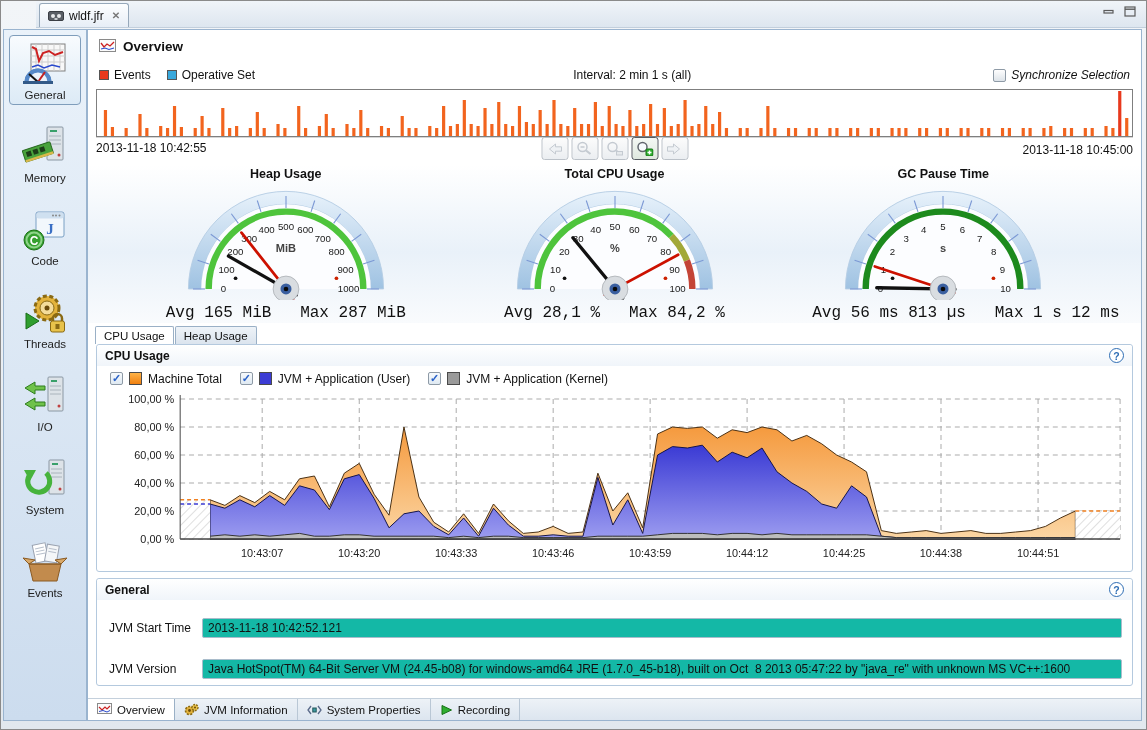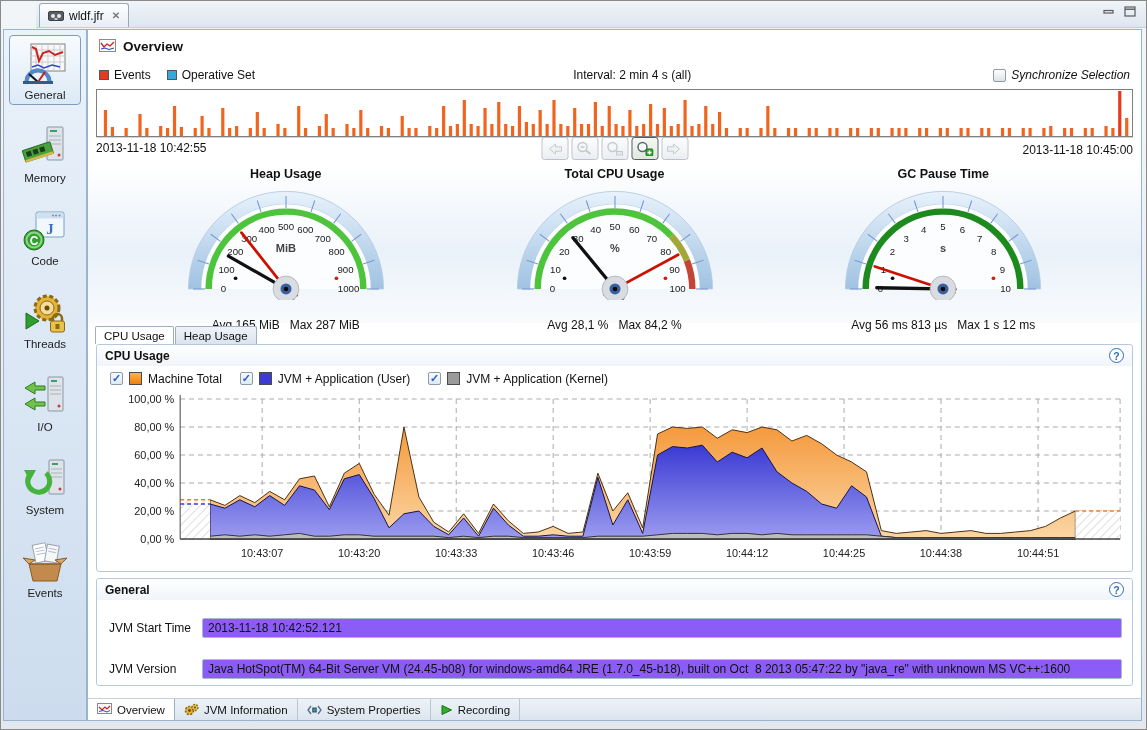--- a/index.html
+++ b/index.html
@@ -35,38 +35,38 @@
 .dstart {position:absolute; left:0; top:4px;}
 .dend {position:absolute; right:0; top:6px;}
 .nav {position:absolute; left:50%; transform:translateX(-50%); top:0; display:flex; gap:3px;}
 .navbtn {width:27px; height:23px; border:1px solid #bcc2c9; border-radius:3px; background:linear-gradient(#fcfcfc,#ebeef1); display:flex; align-items:center; justify-content:center; padding:0; cursor:pointer;}
 .navbtn.active {border:1px solid #565b62; background:linear-gradient(#f4f8f4,#dfe8df);}
 
 .gaugesrow {height:158px; display:flex; justify-content:space-evenly; align-items:flex-start; background:linear-gradient(#ffffff,#e9f1f9 55%,#f9fbfd); padding-top:2px;}
 .gauge {width:262px; text-align:center;}
 .gtitle {font-weight:bold; font-size:12.5px; height:17px;}
 .gsvg {width:240px; height:116px; display:block; margin:0 auto;}
-.gfooter {font-size:12px; white-space:pre; margin-top:18px;}
+.gfooter {font-size:16px; white-space:pre; margin-top:4px;font-family:Liberation Mono, monospace;}
 
 .tabfolder {padding-left:7px; display:flex; align-items:flex-end; height:21px;}
 .ftab {padding:3px 8px 2px; font-size:11.5px; border:1px solid #9ab0c6; border-bottom:none; border-radius:2px 2px 0 0; background:linear-gradient(#eef3f8,#dbe4ee); margin-right:1px; cursor:pointer;}
 .ftab.sel {background:#fff; position:relative; z-index:2;}
 
 .groupbox {margin:0 8px 6px; border:1px solid #b4c9de; border-radius:3px; background:#fff; position:relative; z-index:1;}
 .ghead {height:21px; display:flex; align-items:center; padding:0 8px; font-weight:bold; font-size:12px; background:linear-gradient(#ffffff,#f0f5fa); border-radius:3px 3px 0 0;}
 .help {margin-left:auto; width:15px; height:15px; border-radius:50%; border:1.5px solid #2e6db4; color:#2e6db4; font-weight:bold; font-size:10.5px; display:flex; align-items:center; justify-content:center; background:#fff; cursor:pointer;}
 .serieslegend {height:25px; display:flex; align-items:center; gap:18px; padding:0 13px;}
 .sl {display:flex; align-items:center; gap:6px;}
 .cb {width:13px; height:13px; border:1px solid #8e9aa6; border-radius:2px; background:linear-gradient(#f7fafc,#dfe9f2); color:#2a62c8; font-size:11px; font-weight:bold; display:flex; align-items:center; justify-content:center; line-height:1; cursor:pointer;}
 .sw2 {width:13px; height:13px; border:1px solid #4a4a4a;}
 #cpu-chart {width:calc(100% - 10px); height:178px; display:block; margin:0 2px 2px 6px;}
 
 .grow {display:flex; align-items:center; padding:18px 10px 3px 12px;}
 .glabel {width:93px;}
-.ginput {flex:1; height:20px; border:1px solid #a9bccb; border-radius:2px; font:12px "Liberation Sans",sans-serif; padding:0 5px; color:#111; background:#8b5cf6;}
+.ginput {flex:1; height:20px; border:1px solid #a9bccb; border-radius:2px; font:12px "Liberation Sans",sans-serif; padding:0 5px; color:#111; background:#14b8a6;}
 
 .bottomtabs {position:absolute; left:0; right:0; bottom:0; height:22px; border-top:1px solid #c4d0dc; background:linear-gradient(#edf2f7,#dce5ef); display:flex;}
 .btab {display:flex; align-items:center; gap:5px; padding:0 9px; font-size:11.5px; border-right:1px solid #b9c7d5; cursor:pointer;}
 .btab.sel {background:#fff; border-right:1px solid #9ab0c6;}
 </style>
 </head>
 <body>
 
 <div id="window">
 
@@ -221,21 +221,21 @@
 
     <div class="legendrow">
       <span class="lg">
         <span class="sw" style="background:#e8391d"></span>
         <span>Events</span>
       </span>
       <span class="lg">
         <span class="sw" style="background:#38a8dc"></span>
         <span>Operative Set</span>
       </span>
-      <span class="interval">Interval: 2 min 4 s (all)</span>
+      <span class="interval">Interval: 2 min 1 s (all)</span>
       <span class="sync">
         <span class="wincb"></span>
         <span>Synchronize Selection</span>
       </span>
     </div>
 
     <div class="timelinebox">
       <svg id="timeline-bars" viewBox="0 0 1040 46" preserveAspectRatio="none">
           <rect x="6.9" y="20" width="3.2" height="26" fill="#f2641e"></rect>
           <rect x="13.9" y="37" width="3.2" height="9" fill="#f2641e"></rect>

